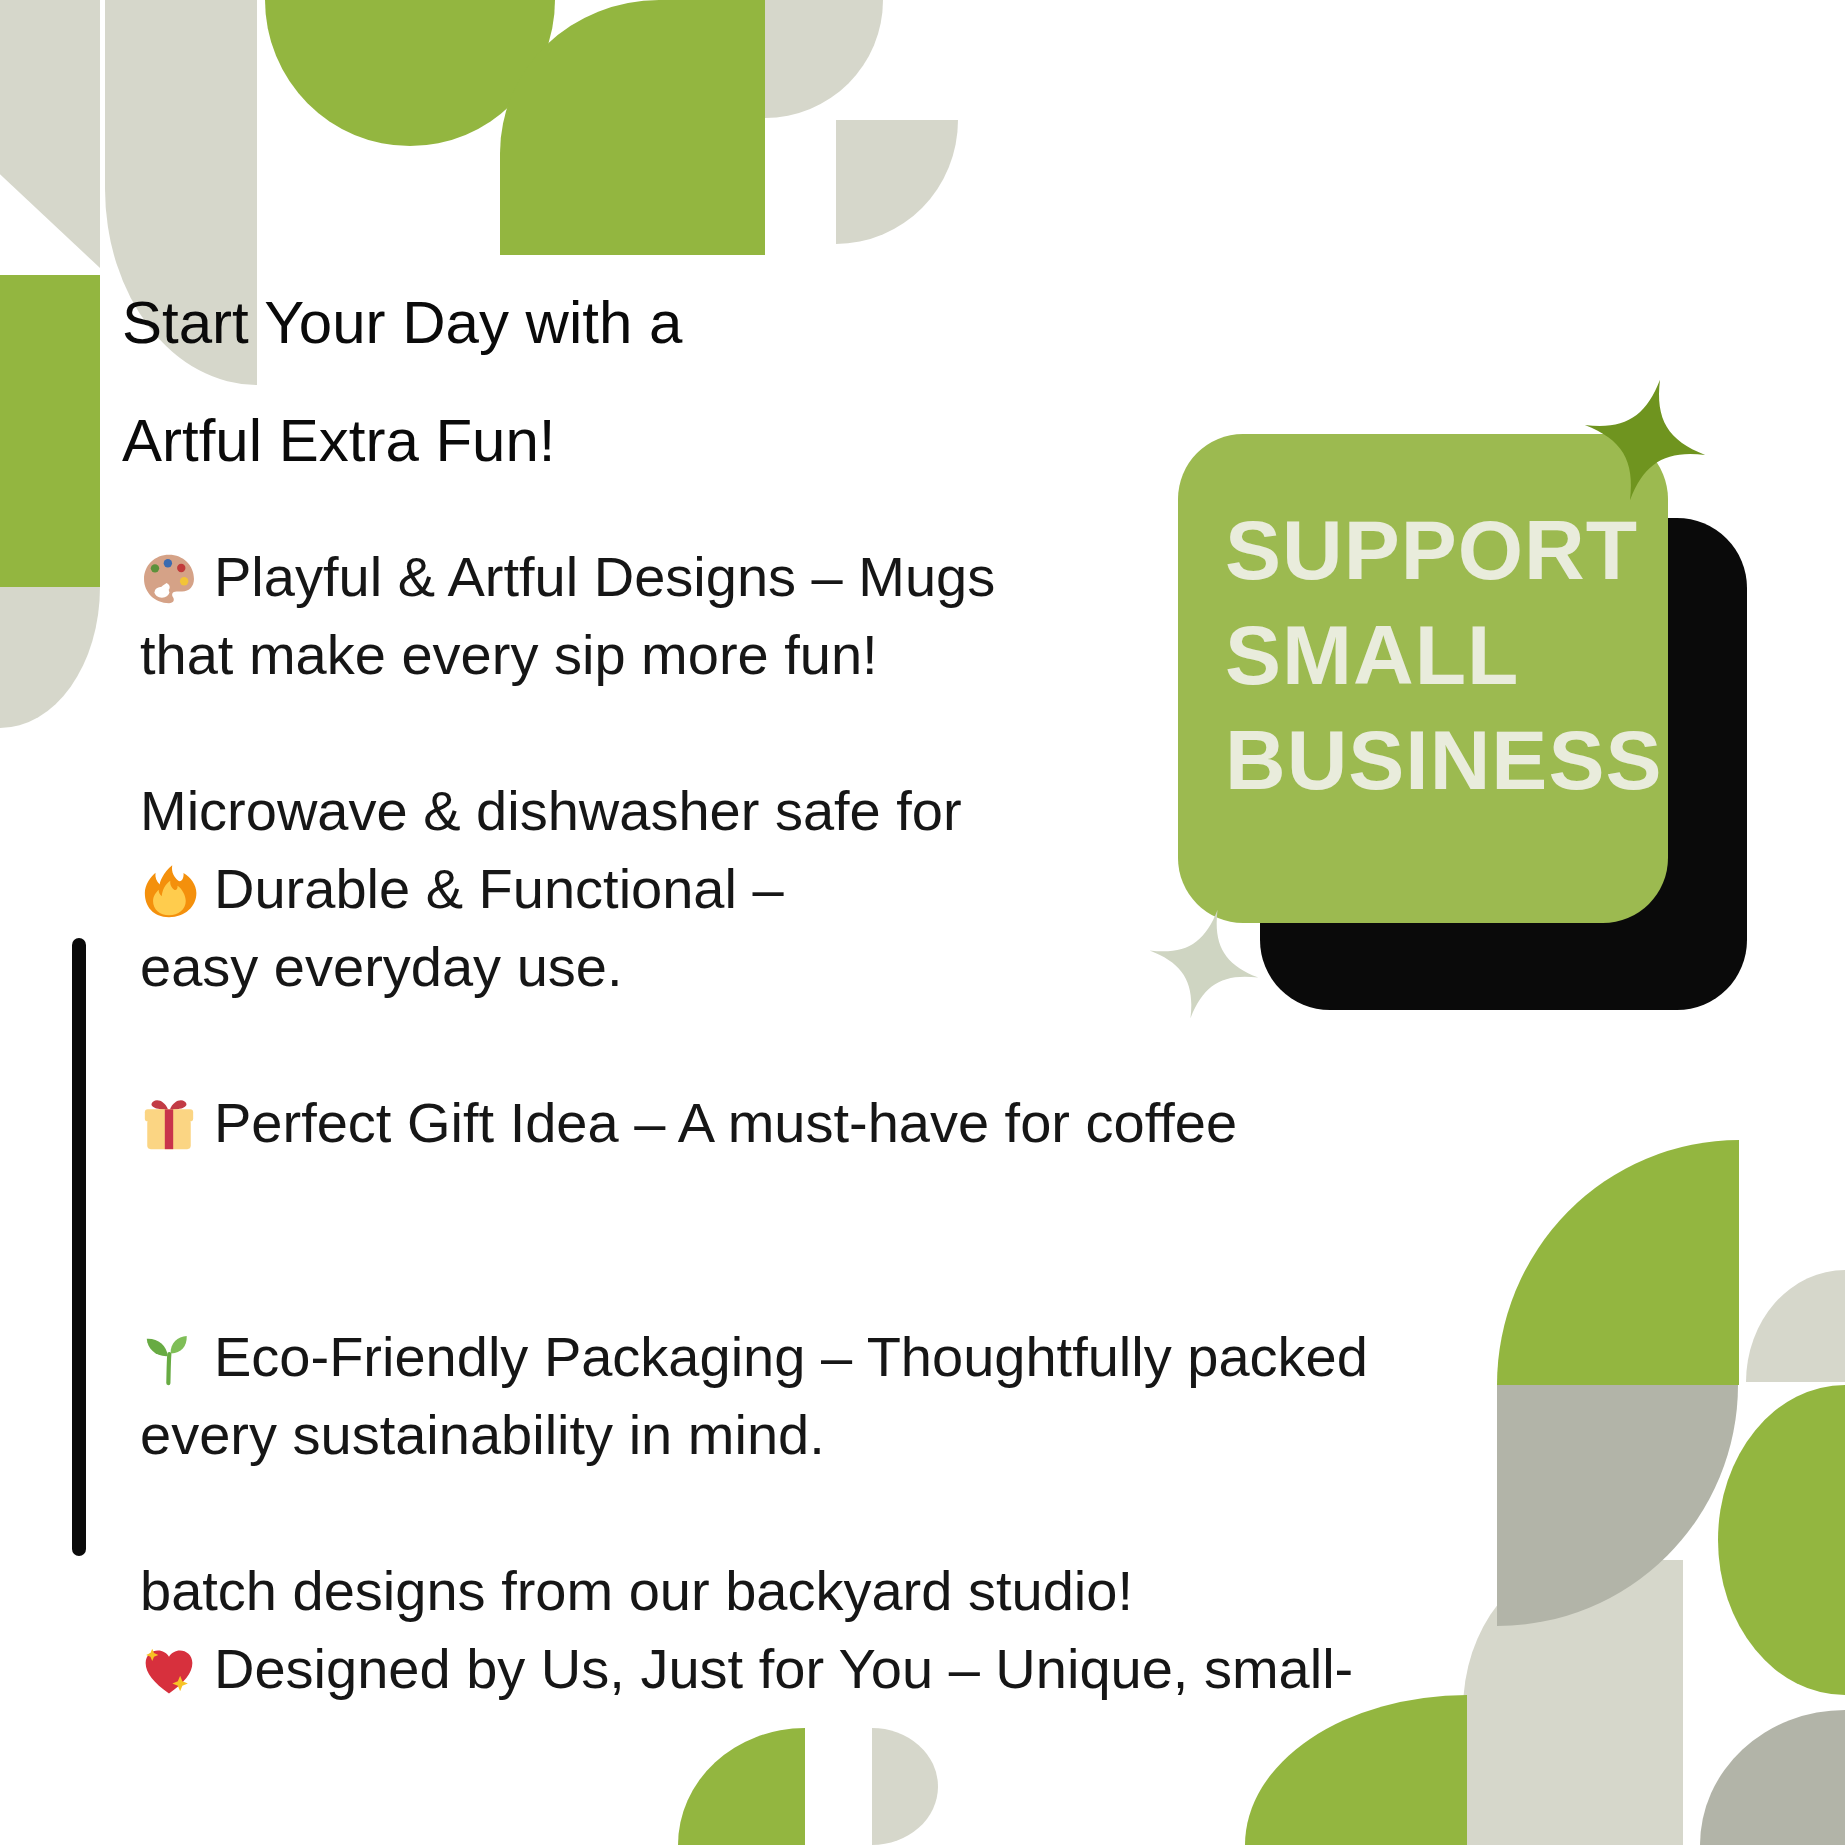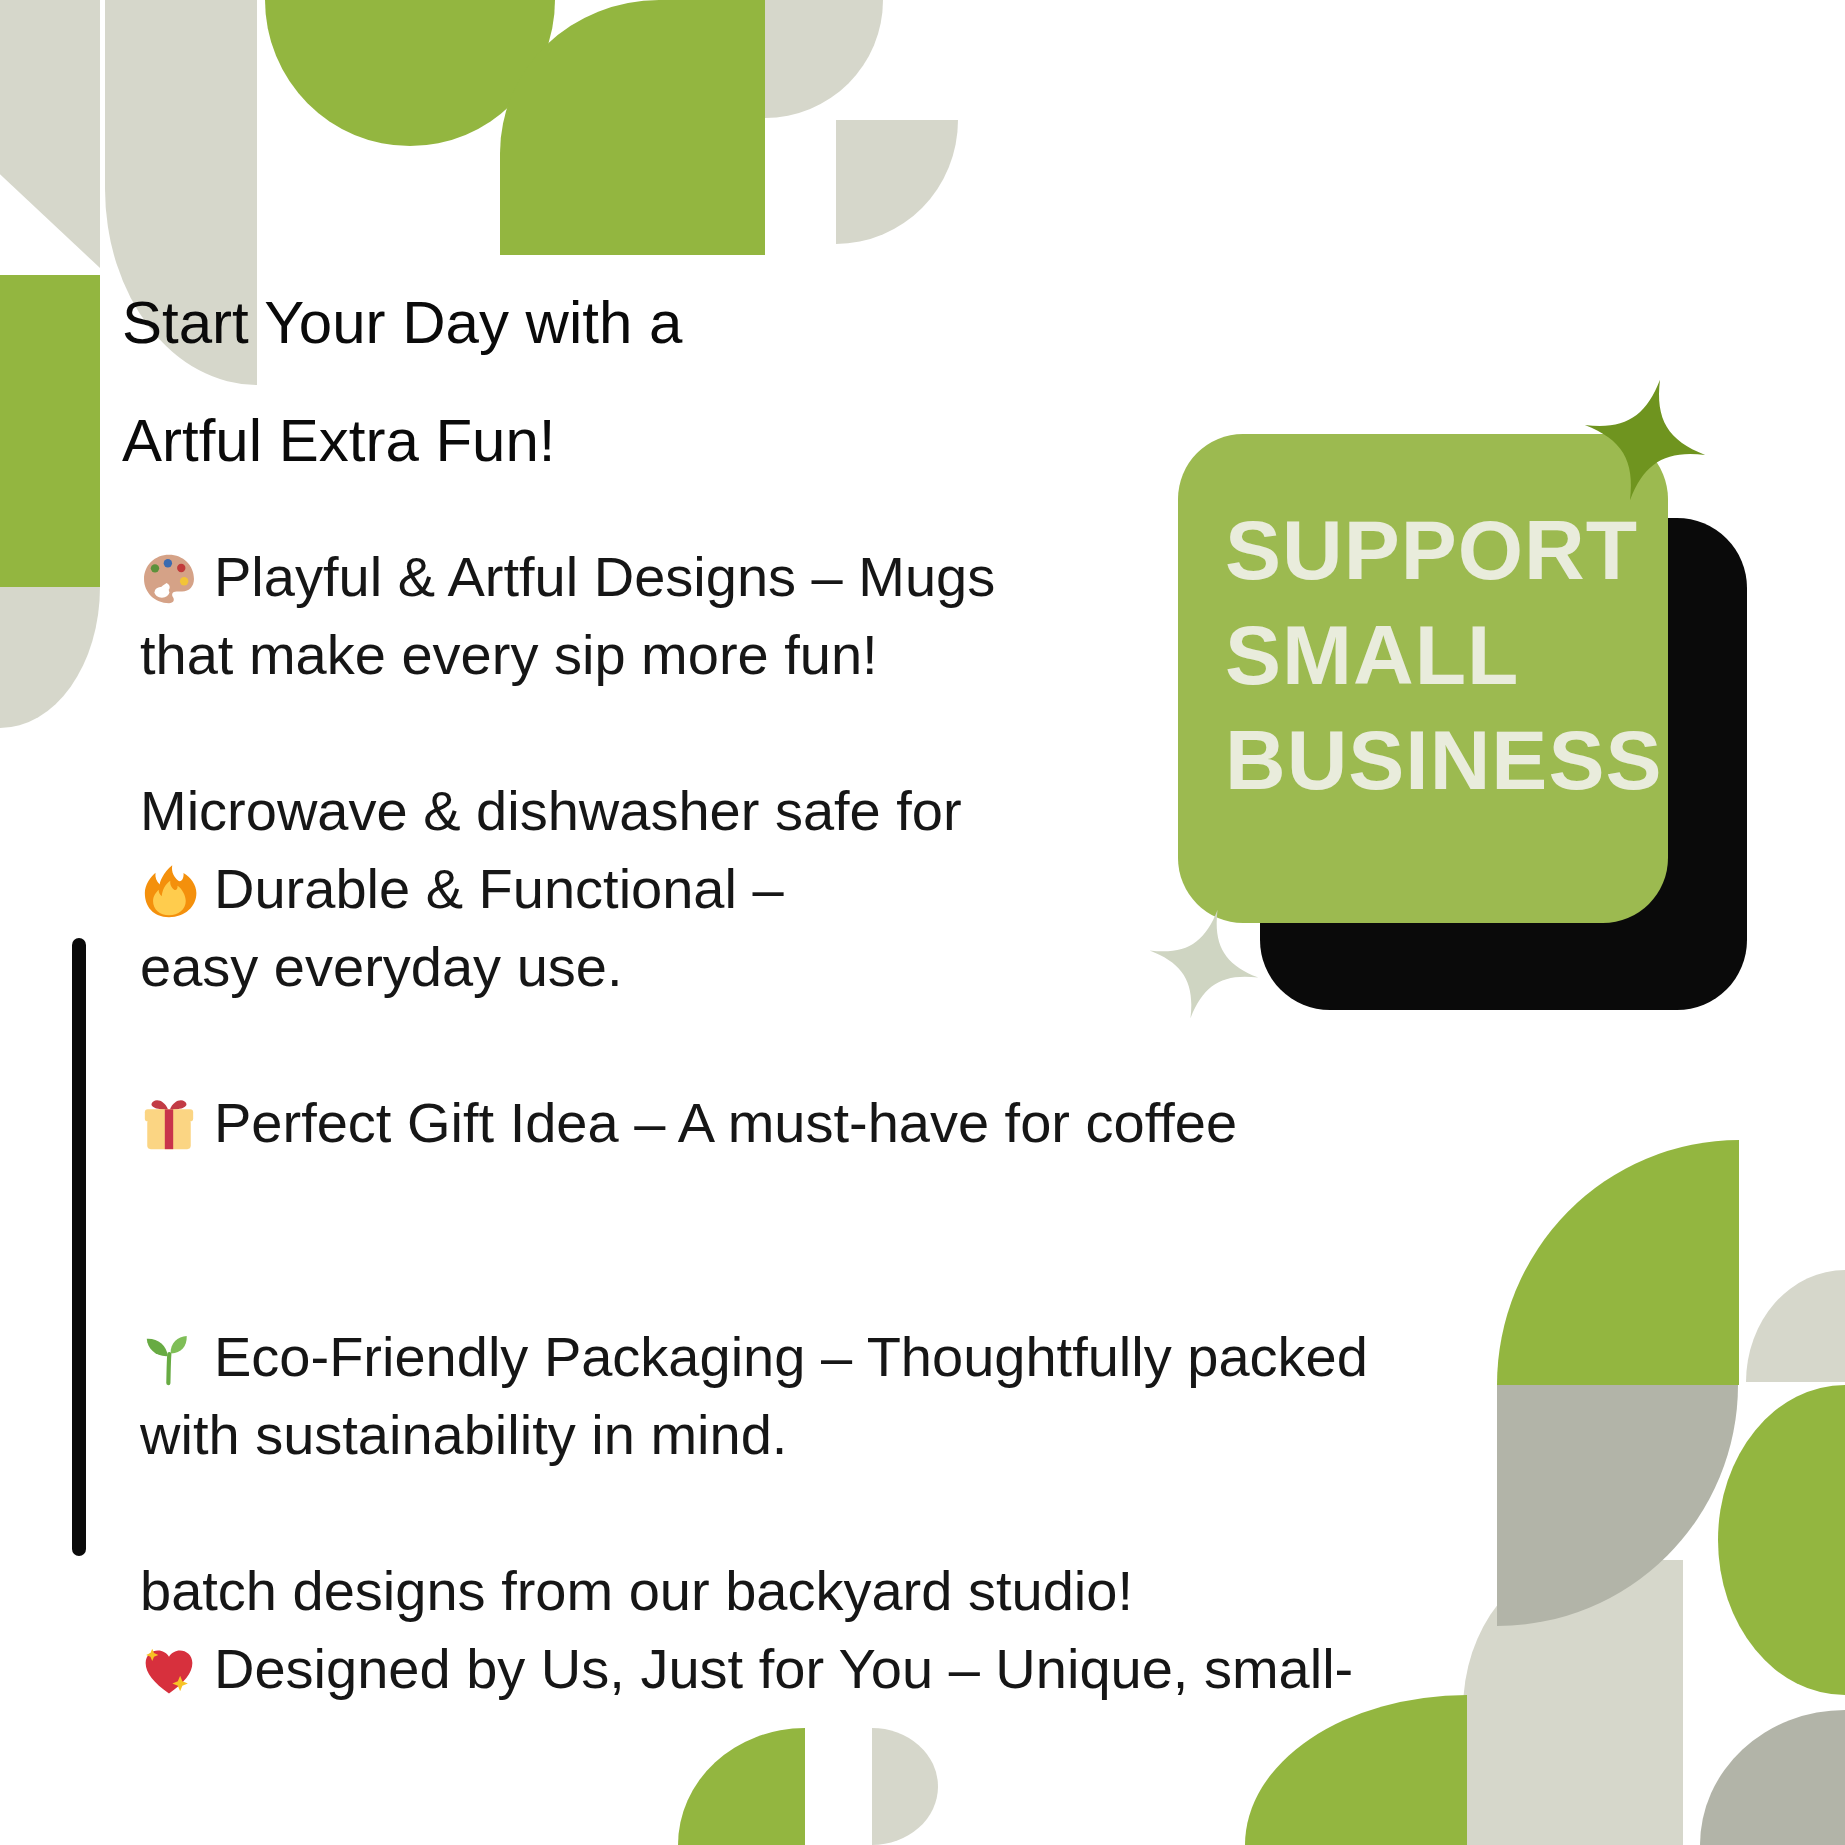--- a/index.html
+++ b/index.html
@@ -162,21 +162,21 @@
   </div>
 
   <div class="bullet" style="top:1318px">
     <div class="bline">
       <svg class="emoji" viewBox="0 0 36 36">
         <path fill="#68ab43" d="M17.2 16.2C9.8 16.6 4.6 11.6 4.2 5.4c6.7-.4 12.4 3.8 13 10.8z"></path>
         <path fill="#7fbe57" d="M19 14.6c-.3-6.3 4.4-10.5 10-10.8.3 6.3-3.7 11-10 10.8z"></path>
         <path fill="none" stroke="#68ab43" stroke-width="2.6" stroke-linecap="round" d="M17.6 33c.2-8 .2-13 .6-18"></path>
       </svg><span>Eco-Friendly Packaging – Thoughtfully packed</span>
     </div>
-    <div class="bline">with sustainability in mind.</div>
+    <div class="bline">every sustainability in mind.</div>
   </div>
 
   <div class="bullet" style="top:1552px">
     <div class="bline">batch designs from our backyard studio!</div>
     <div class="bline">
       <svg class="emoji" viewBox="0 0 36 36">
         <path fill="#d7303d" d="M18 32C8.6 25.3 3.5 19.2 3.5 13c0-4.9 3.8-7.8 7.7-7.8 2.8 0 5.3 1.4 6.8 3.9 1.5-2.5 4-3.9 6.8-3.9 3.9 0 7.7 2.9 7.7 7.8 0 6.2-5.1 12.3-14.5 19z"></path>
         <path fill="#f7c325" d="M7.6 4.2l1.1 2.7 2.7 1.1-2.7 1.1-1.1 2.7-1.1-2.7-2.7-1.1 2.7-1.1zM24.9 20.9l1.4 3.4 3.4 1.4-3.4 1.4-1.4 3.4-1.4-3.4-3.4-1.4 3.4-1.4z"></path>
       </svg><span>Designed by Us, Just for You – Unique, small-</span>
     </div>

